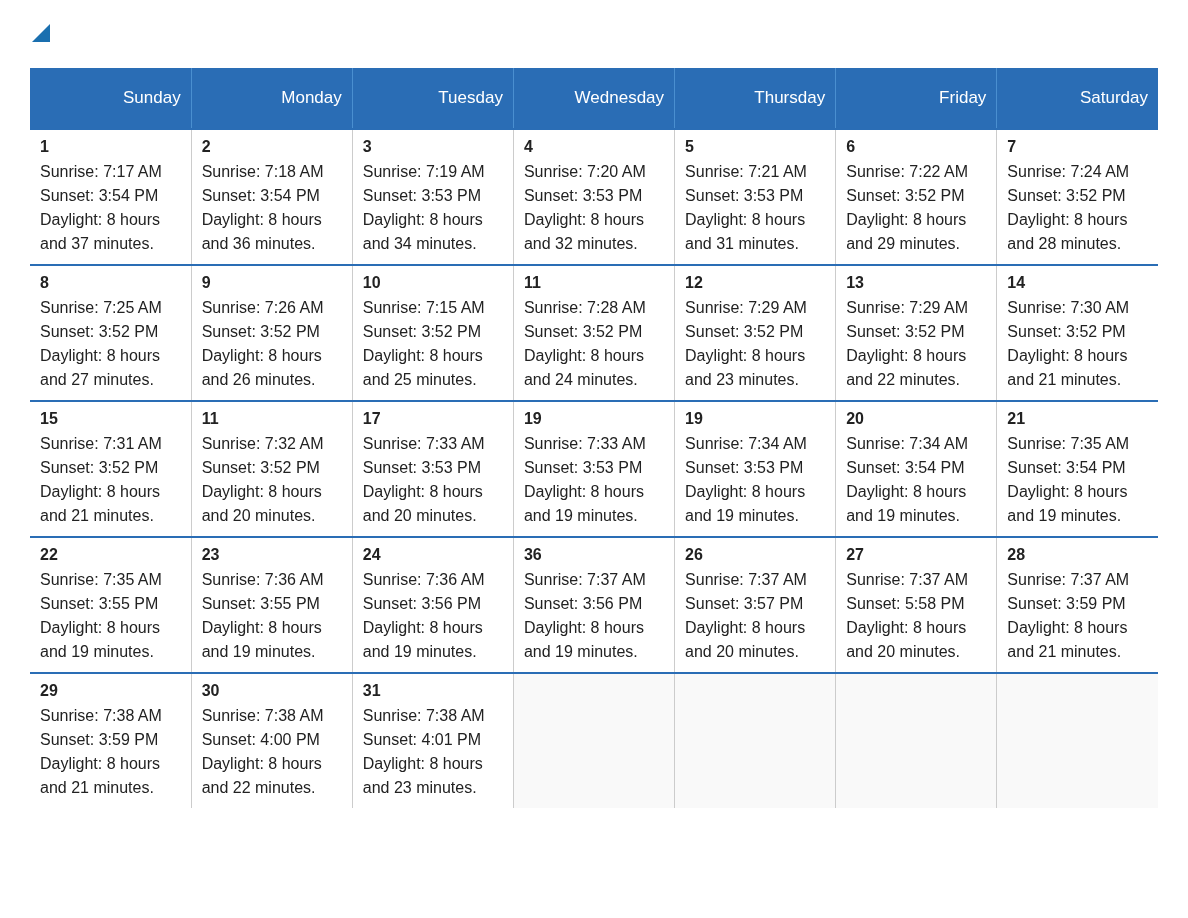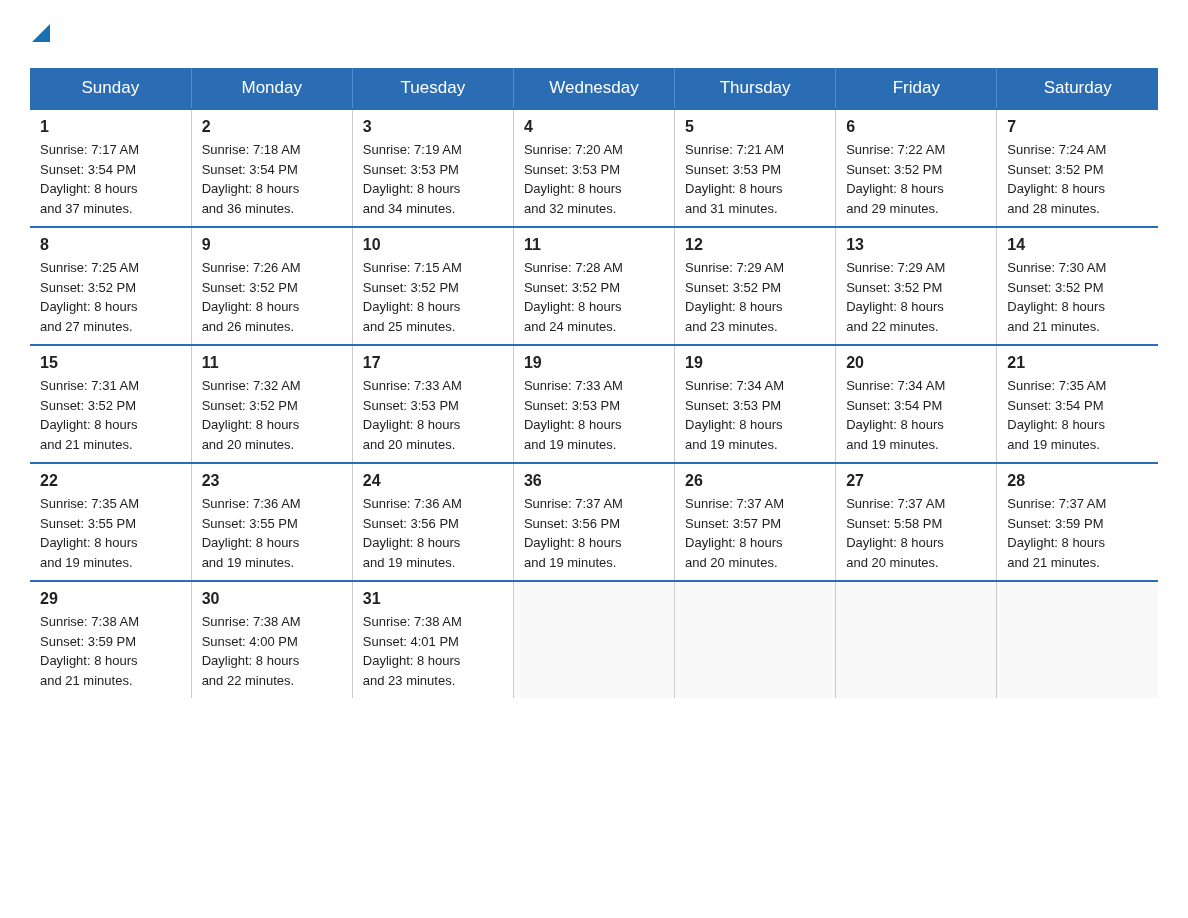--- a/index.html
+++ b/index.html
@@ -49,24 +49,24 @@
     }
     table {
       width: 100%;
       border-collapse: collapse;
     }
     thead tr {
       background-color: #2a6db5;
       color: #fff;
     }
     thead th {
-      padding: 10px 10px;
+      padding: 20px 10px;
       font-size: 17px;
       font-weight: normal;
-      text-align: center;
+      text-align: right;
       border-right: 1px solid #4a8fd0;
     }
     thead th:last-child { border-right: none; }
     tbody tr {
       border-top: 2px solid #2a6db5;
     }
     tbody td {
       padding: 8px 10px;
       vertical-align: top;
       font-size: 13.5px;
@@ -75,21 +75,21 @@
       width: 14.28%;
     }
     tbody td:last-child { border-right: none; }
     .day-num {
       font-size: 16px;
       font-weight: bold;
       margin-bottom: 4px;
       display: block;
     }
     .day-info {
-      font-size: 13px;
+      font-size: 16px;
       line-height: 1.5;
       color: #222;
     }
     tbody tr td.empty {
       background: #f9f9f9;
     }
   </style>
 </head>
 <body>
 

